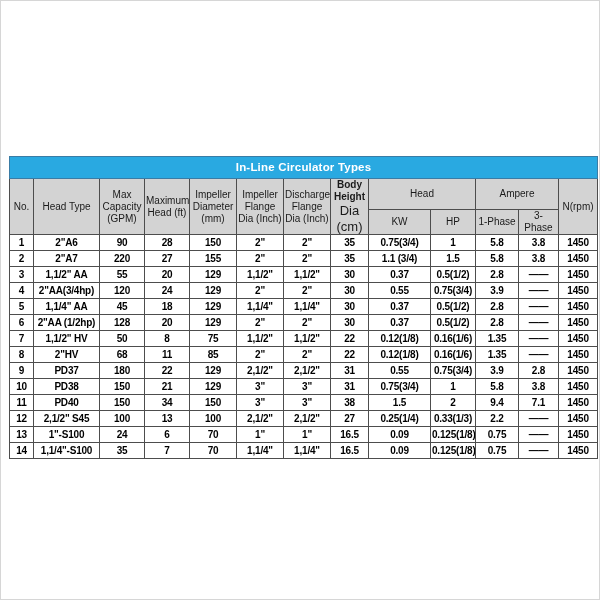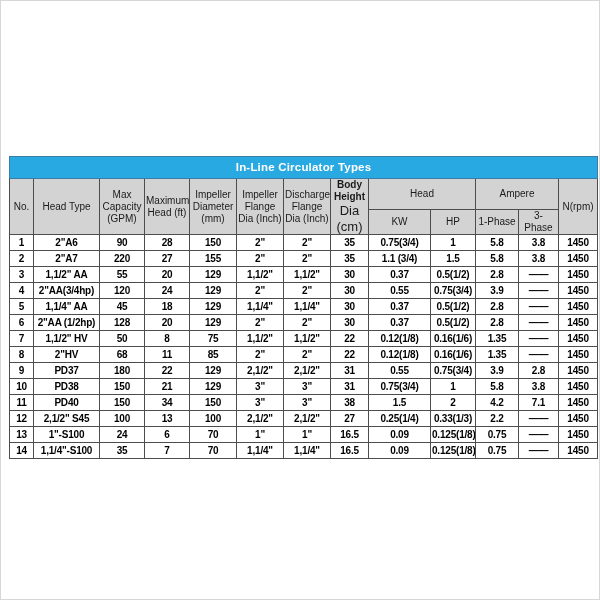--- a/index.html
+++ b/index.html
@@ -276,21 +276,21 @@
           <td>11</td>
           <td>PD40</td>
           <td>150</td>
           <td>34</td>
           <td>150</td>
           <td>3"</td>
           <td>3"</td>
           <td>38</td>
           <td>1.5</td>
           <td>2</td>
-          <td>4.2</td>
+          <td>9.4</td>
           <td>7.1</td>
           <td>1450</td>
         </tr>
         <tr>
           <td>12</td>
           <td>2,1/2" S45</td>
           <td>100</td>
           <td>13</td>
           <td>100</td>
           <td>2,1/2"</td>

